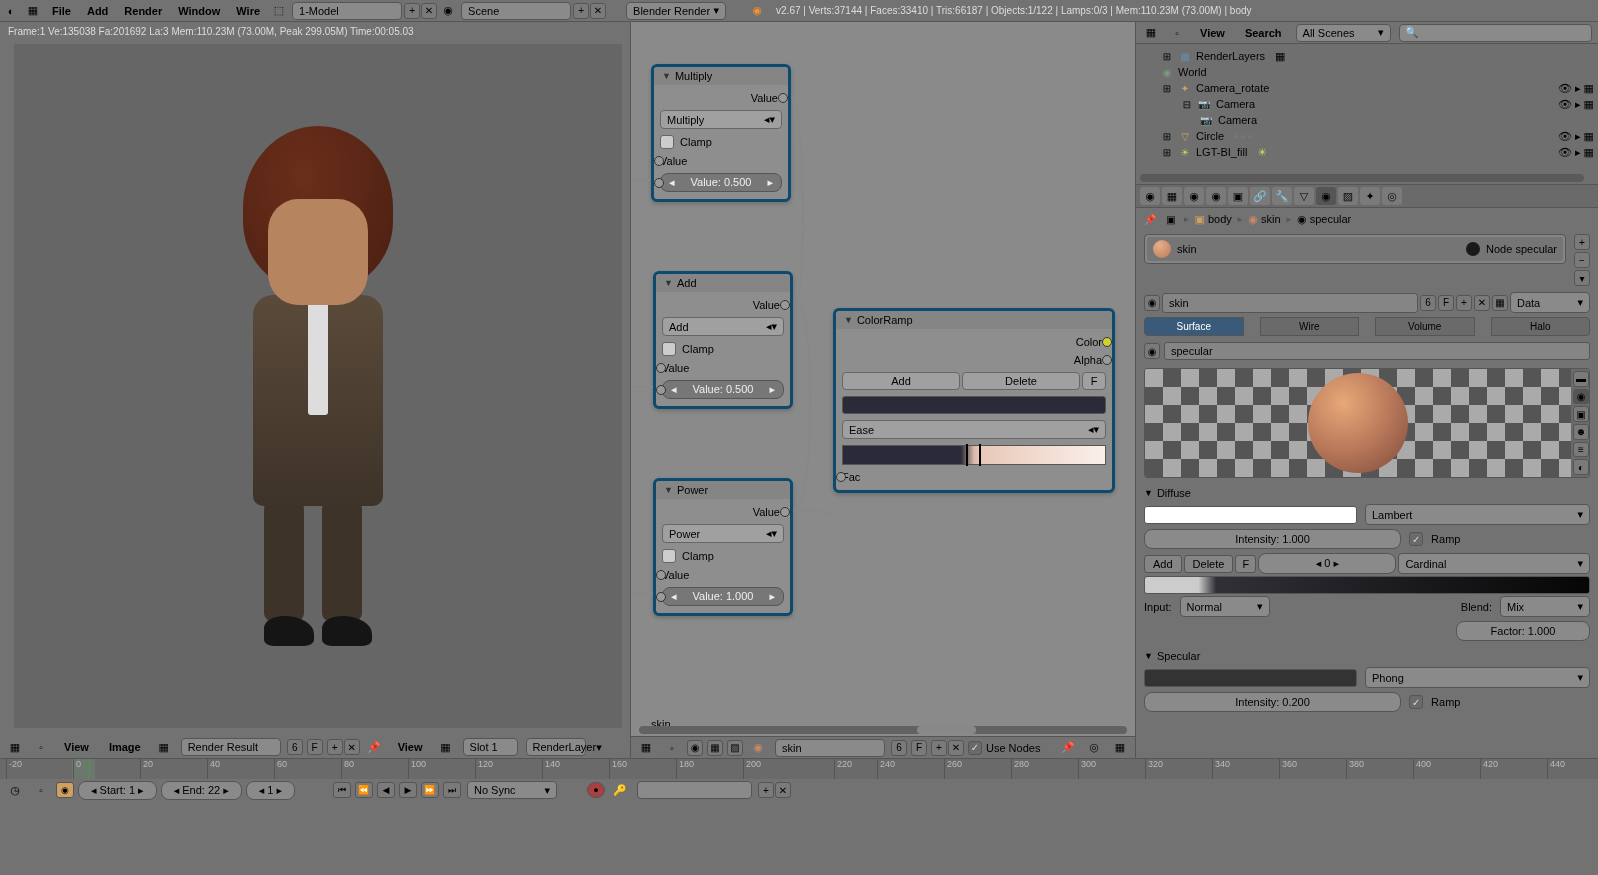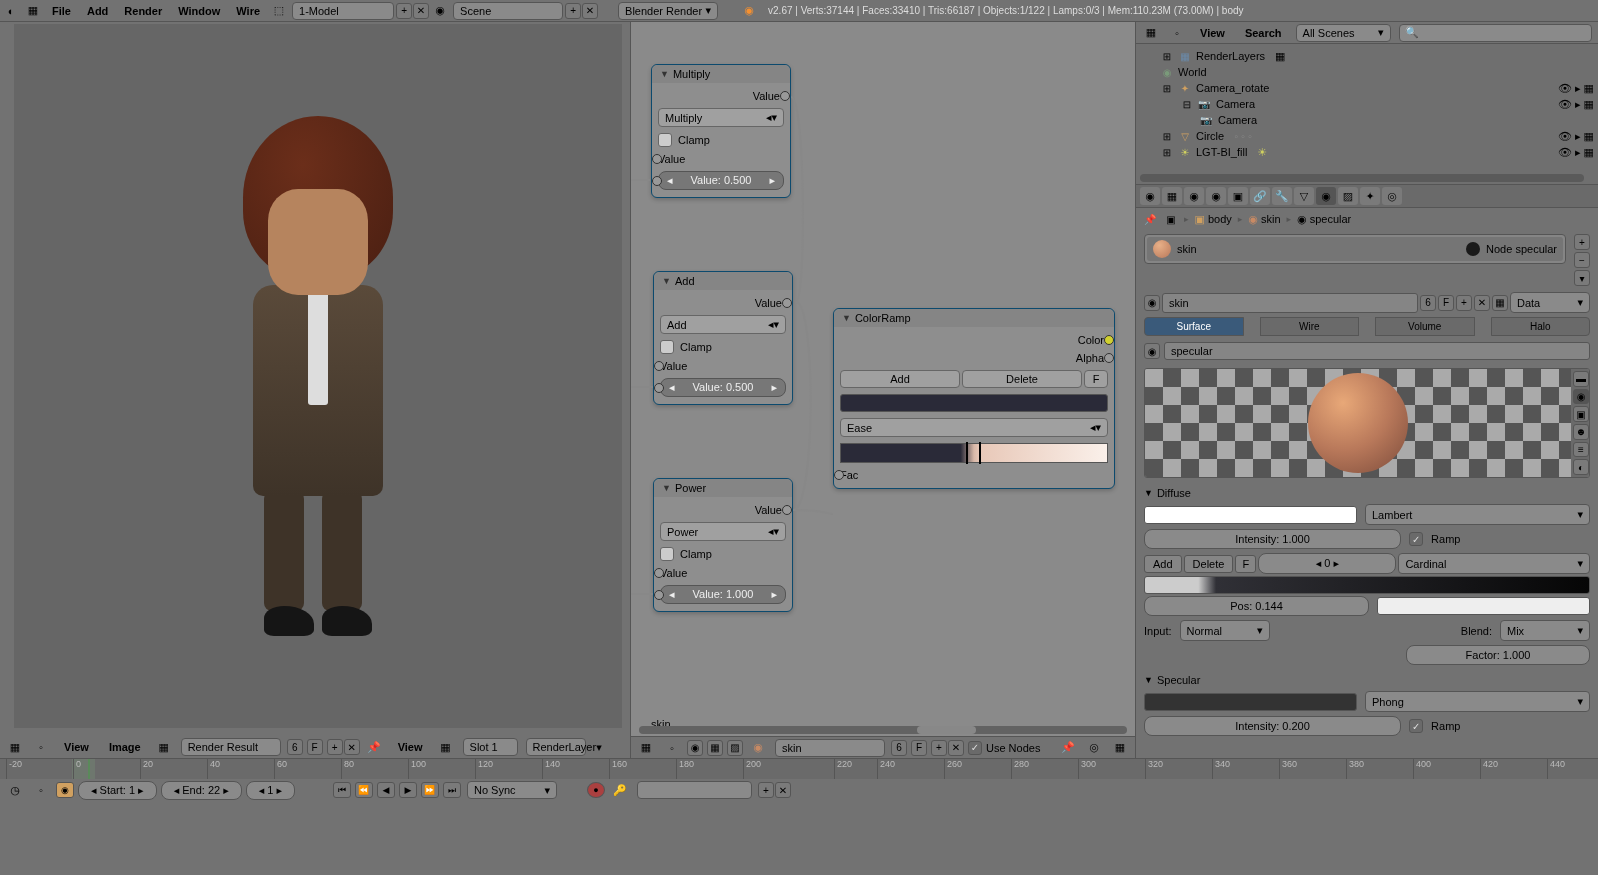--- a/index.html
+++ b/index.html
@@ -30,21 +30,21 @@
 .char-tie { width:20px; height:120px; background:#ddd; margin:0 auto; border-radius:3px;}
 .char-legs { display:flex; gap:8px; margin-top:-5px;}
 .char-leg { width:40px; height:120px; background:#3e3328; border-radius:8px;}
 .char-foot { width:50px; height:30px; background:#151515; border-radius:40% 60% 20% 20%; margin-top:-5px;}
 .floor { position:absolute; bottom:0; left:0; right:0; height:260px; background: radial-gradient(ellipse at 35% 20%, #a5a5a5 0%, #737373 45%, #5a5a5a 100%); border-radius:50% 50% 0 0 / 30% 30% 0 0; z-index:-1;}
 
 .viewport-footer { height: 22px; background: #727272; display: flex; align-items: center; padding: 0 4px; gap: 4px; }
 
 
 .node-editor { position: relative; width: 100%; height: 100%; overflow:hidden; }
-.node { position: absolute; background: #8e8e8e; border: 1px solid #0c4a6e; border-radius: 6px; width: 140px; box-shadow: 0 2px 4px rgba(0,0,0,0.2); }
+.node { position: absolute; background: #8e8e8e; border: 3px solid #0c4a6e; border-radius: 6px; width: 140px; box-shadow: 0 2px 4px rgba(0,0,0,0.2); }
 .node-header { background: #858585; padding: 3px 8px; border-radius: 6px 6px 0 0; display:flex; align-items:center; gap:4px; }
 .node-header::before { content:"▼"; font-size:9px; color:#333;}
 .node-body { padding: 4px 6px; }
 .node-row { padding: 3px 0; display: flex; align-items: center; position:relative; }
 .node-row.right { justify-content: flex-end; padding-right:4px; }
 .node-select { background: #a0a0a0; border: 1px solid #666; border-radius: 4px; padding: 2px 6px; width: 100%; display:flex; justify-content:space-between; align-items:center; }
 .node-checkbox { width:14px; height:14px; background:#ccc; border:1px solid #666; border-radius:3px; margin-right:6px; }
 .node-value-field { background: #777; border: 1px solid #555; border-radius: 8px; padding: 2px 8px; width: 100%; text-align: center; color:#eee; font-size:10px; display:flex; justify-content:space-between;}
 .socket { width:10px; height:10px; border-radius:50%; background:#888; border:1px solid #333; position:absolute; }
 .socket.out { right:-6px; }
@@ -128,21 +128,21 @@
 
 <div class="top-menu">
   <span class="icon-btn">◐</span>
   <span class="icon-btn">▦</span>
   <span class="menu-item">File</span>
   <span class="menu-item">Add</span>
   <span class="menu-item">Render</span>
   <span class="menu-item">Window</span>
   <span class="menu-item">Wire</span>
   <span class="icon-btn">⬚</span>
-  <span class="header-field" style="width:102px">
+  <span class="header-field" style="width:110px">
       <span>1-Model</span>
     </span>
   <span class="plus-x">
       <span class="small-btn">+</span>
       <span class="small-btn">✕</span>
     </span>
   <span class="icon-btn">◉</span>
   <span class="header-field" style="width:110px">
       <span>Scene</span>
     </span>
@@ -156,20 +156,21 @@
       <span style="margin-left:auto">▾</span>
     </span>
   <span style="width:18px"></span>
   <span class="icon-btn" style="color:#f59030">◉</span>
   <span class="header-stats">v2.67 | Verts:37144 | Faces:33410 | Tris:66187 | Objects:1/122 | Lamps:0/3 | Mem:110.23M (73.00M) | body</span>
 </div>
 
 <div class="main">
 
   <div class="left-col">
+    <div class="viewport-info">Frame:1 Ve:135038 Fa:201692 La:3 Mem:110.23M (73.00M, Peak 299.05M) Time:00:05.03</div>
     <div class="viewport">
       <div class="floor"></div>
       <div class="character-placeholder">
         <div class="char-head"></div>
         <div class="char-face"></div>
         <div class="char-body">
             <div class="char-tie"></div>
           </div>
         <div class="char-legs">
           <div>
@@ -590,39 +591,35 @@
         <div class="prop-field" style="padding:2px 8px">Delete</div>
         <div class="prop-field" style="padding:2px 6px">F</div>
         <div class="prop-num" style="flex:0.7"><span>◂ </span><span>0</span><span> ▸</span></div>
         <div class="prop-select" style="flex:1">
             <span>Cardinal</span>
             <span>▾</span>
           </div>
       </div>
       <div class="ramp-bar"></div>
       <div class="prop-row">
-        <div class="prop-num" style="flex:1"><span>Pos: 0.144</span></div>
-        <div class="color-swatch-wide" style="background:#eee"></div>
-      </div>
-      <div class="prop-row">
         <span>Input:</span>
         <div class="prop-select" style="width:90px">
             <span>Normal</span>
             <span>▾</span>
           </div>
         <span style="flex:1"></span>
         <span>Blend:</span>
         <div class="prop-select" style="width:90px">
             <span>Mix</span>
             <span>▾</span>
           </div>
       </div>
       <div class="prop-row">
         <span style="flex:1"></span>
-        <div class="prop-num" style="width:184px"><span>Factor: 1.000</span></div>
+        <div class="prop-num" style="width:134px"><span>Factor: 1.000</span></div>
       </div>
     </div>
 
     <div class="panel-section">
       <div class="panel-header">
           <span>Specular</span>
         </div>
       <div class="prop-row">
         <div class="color-swatch-wide" style="background:#333"></div>
         <div class="prop-select" style="flex:1">

